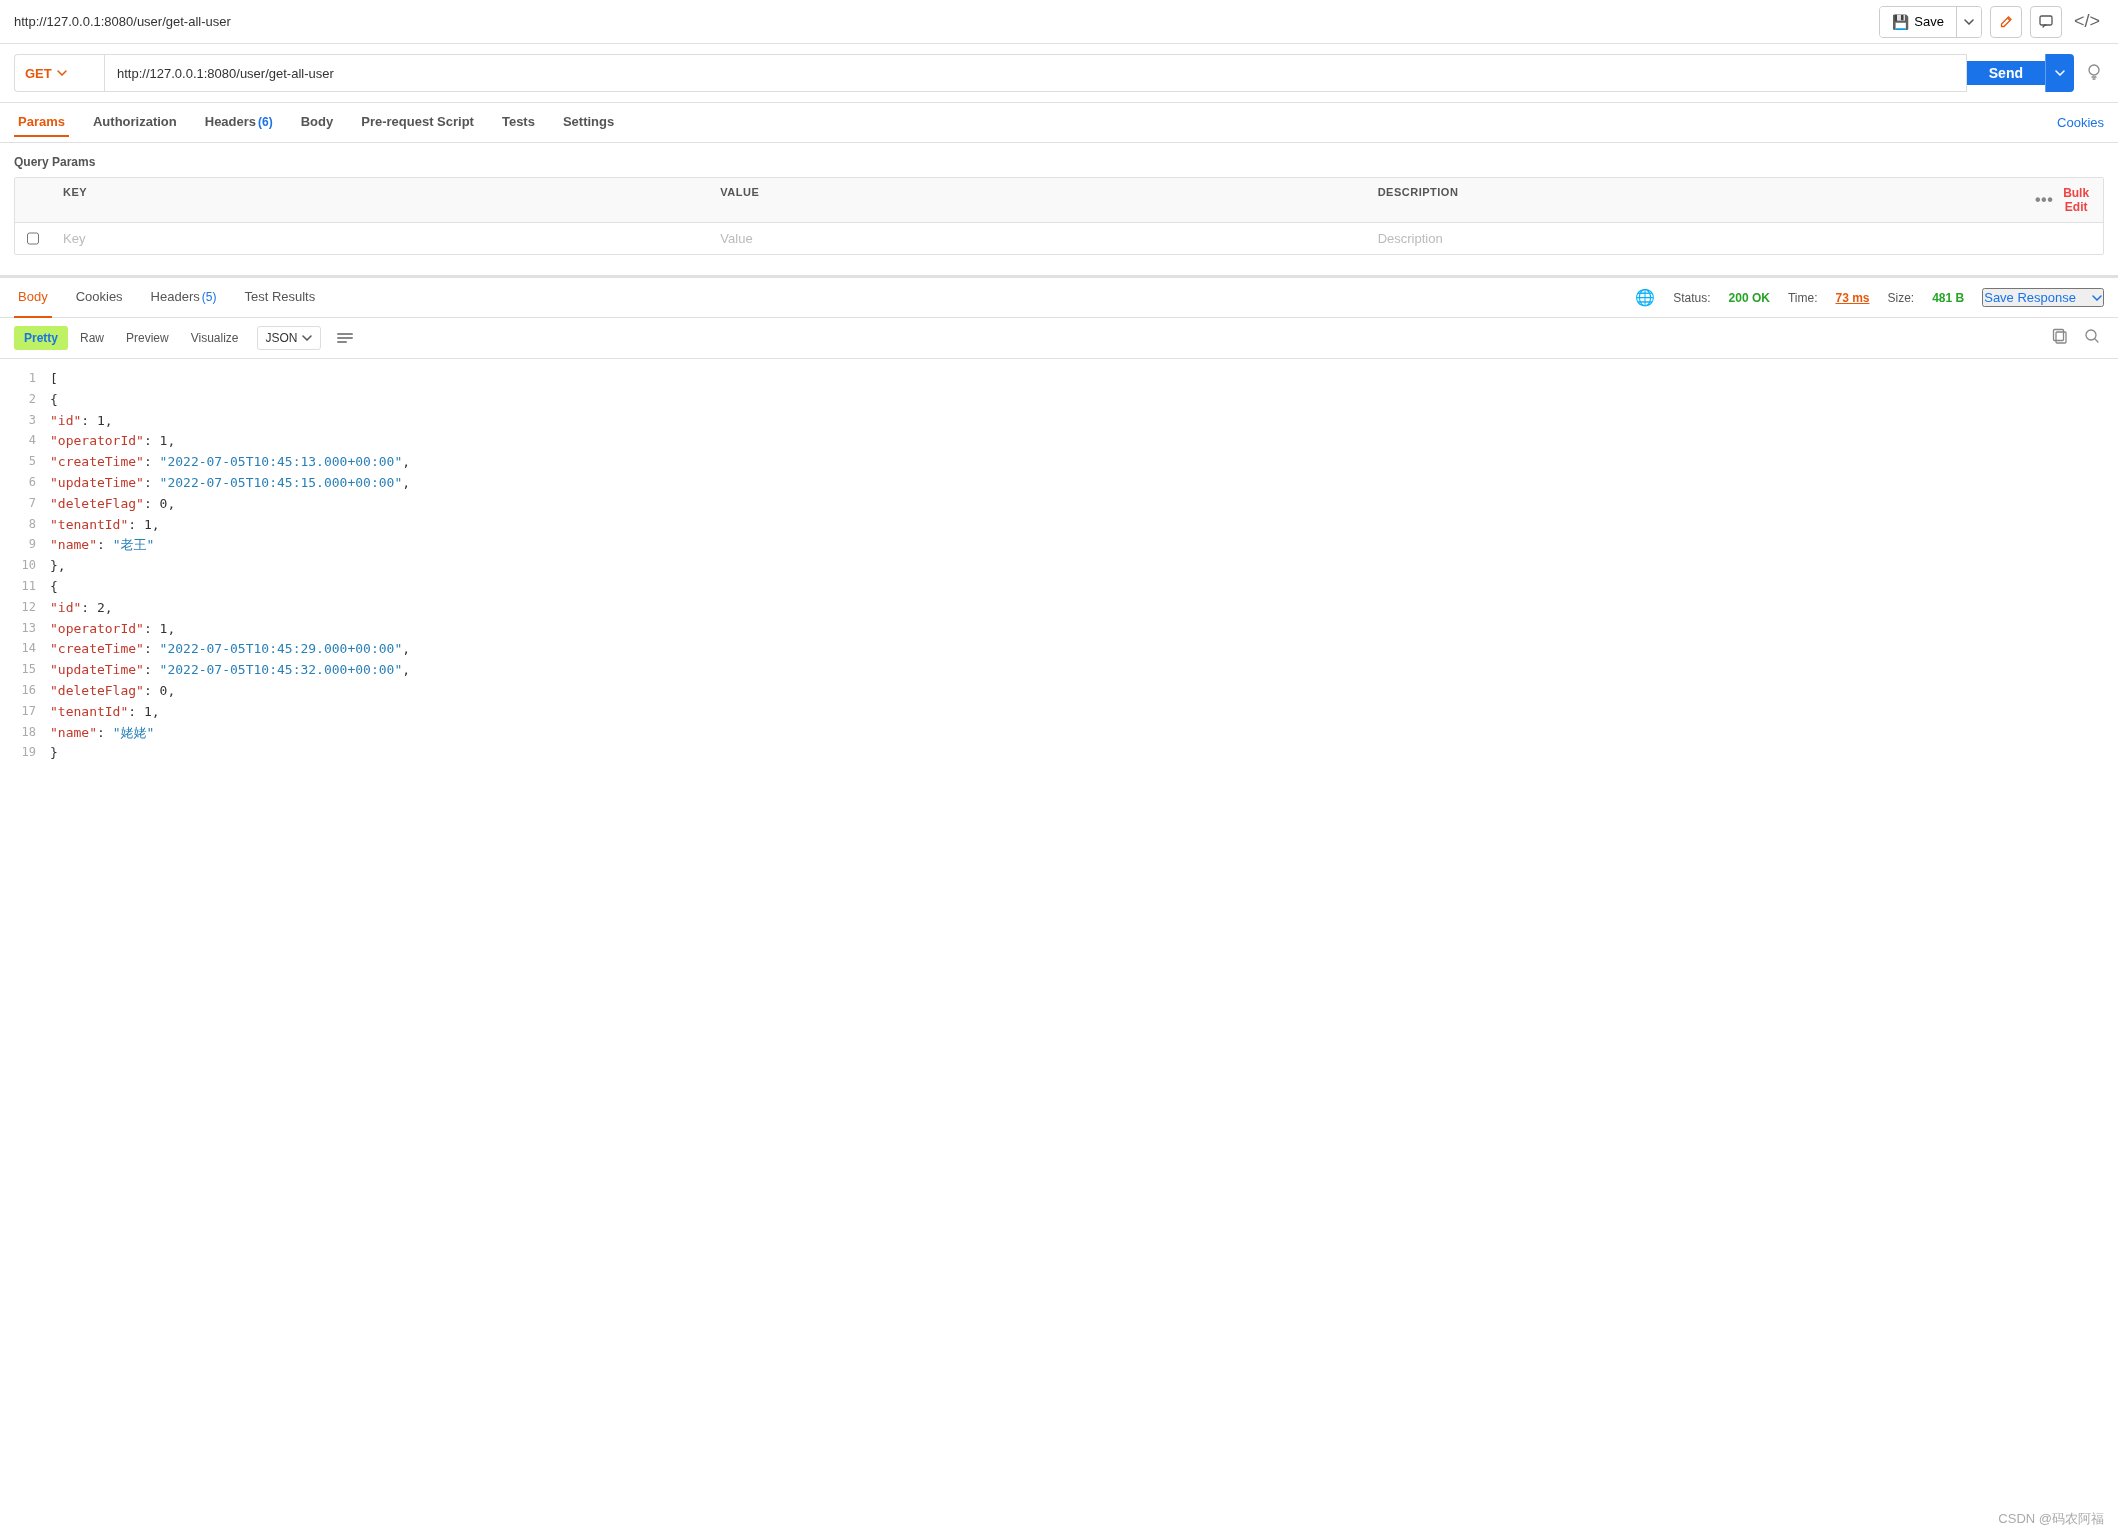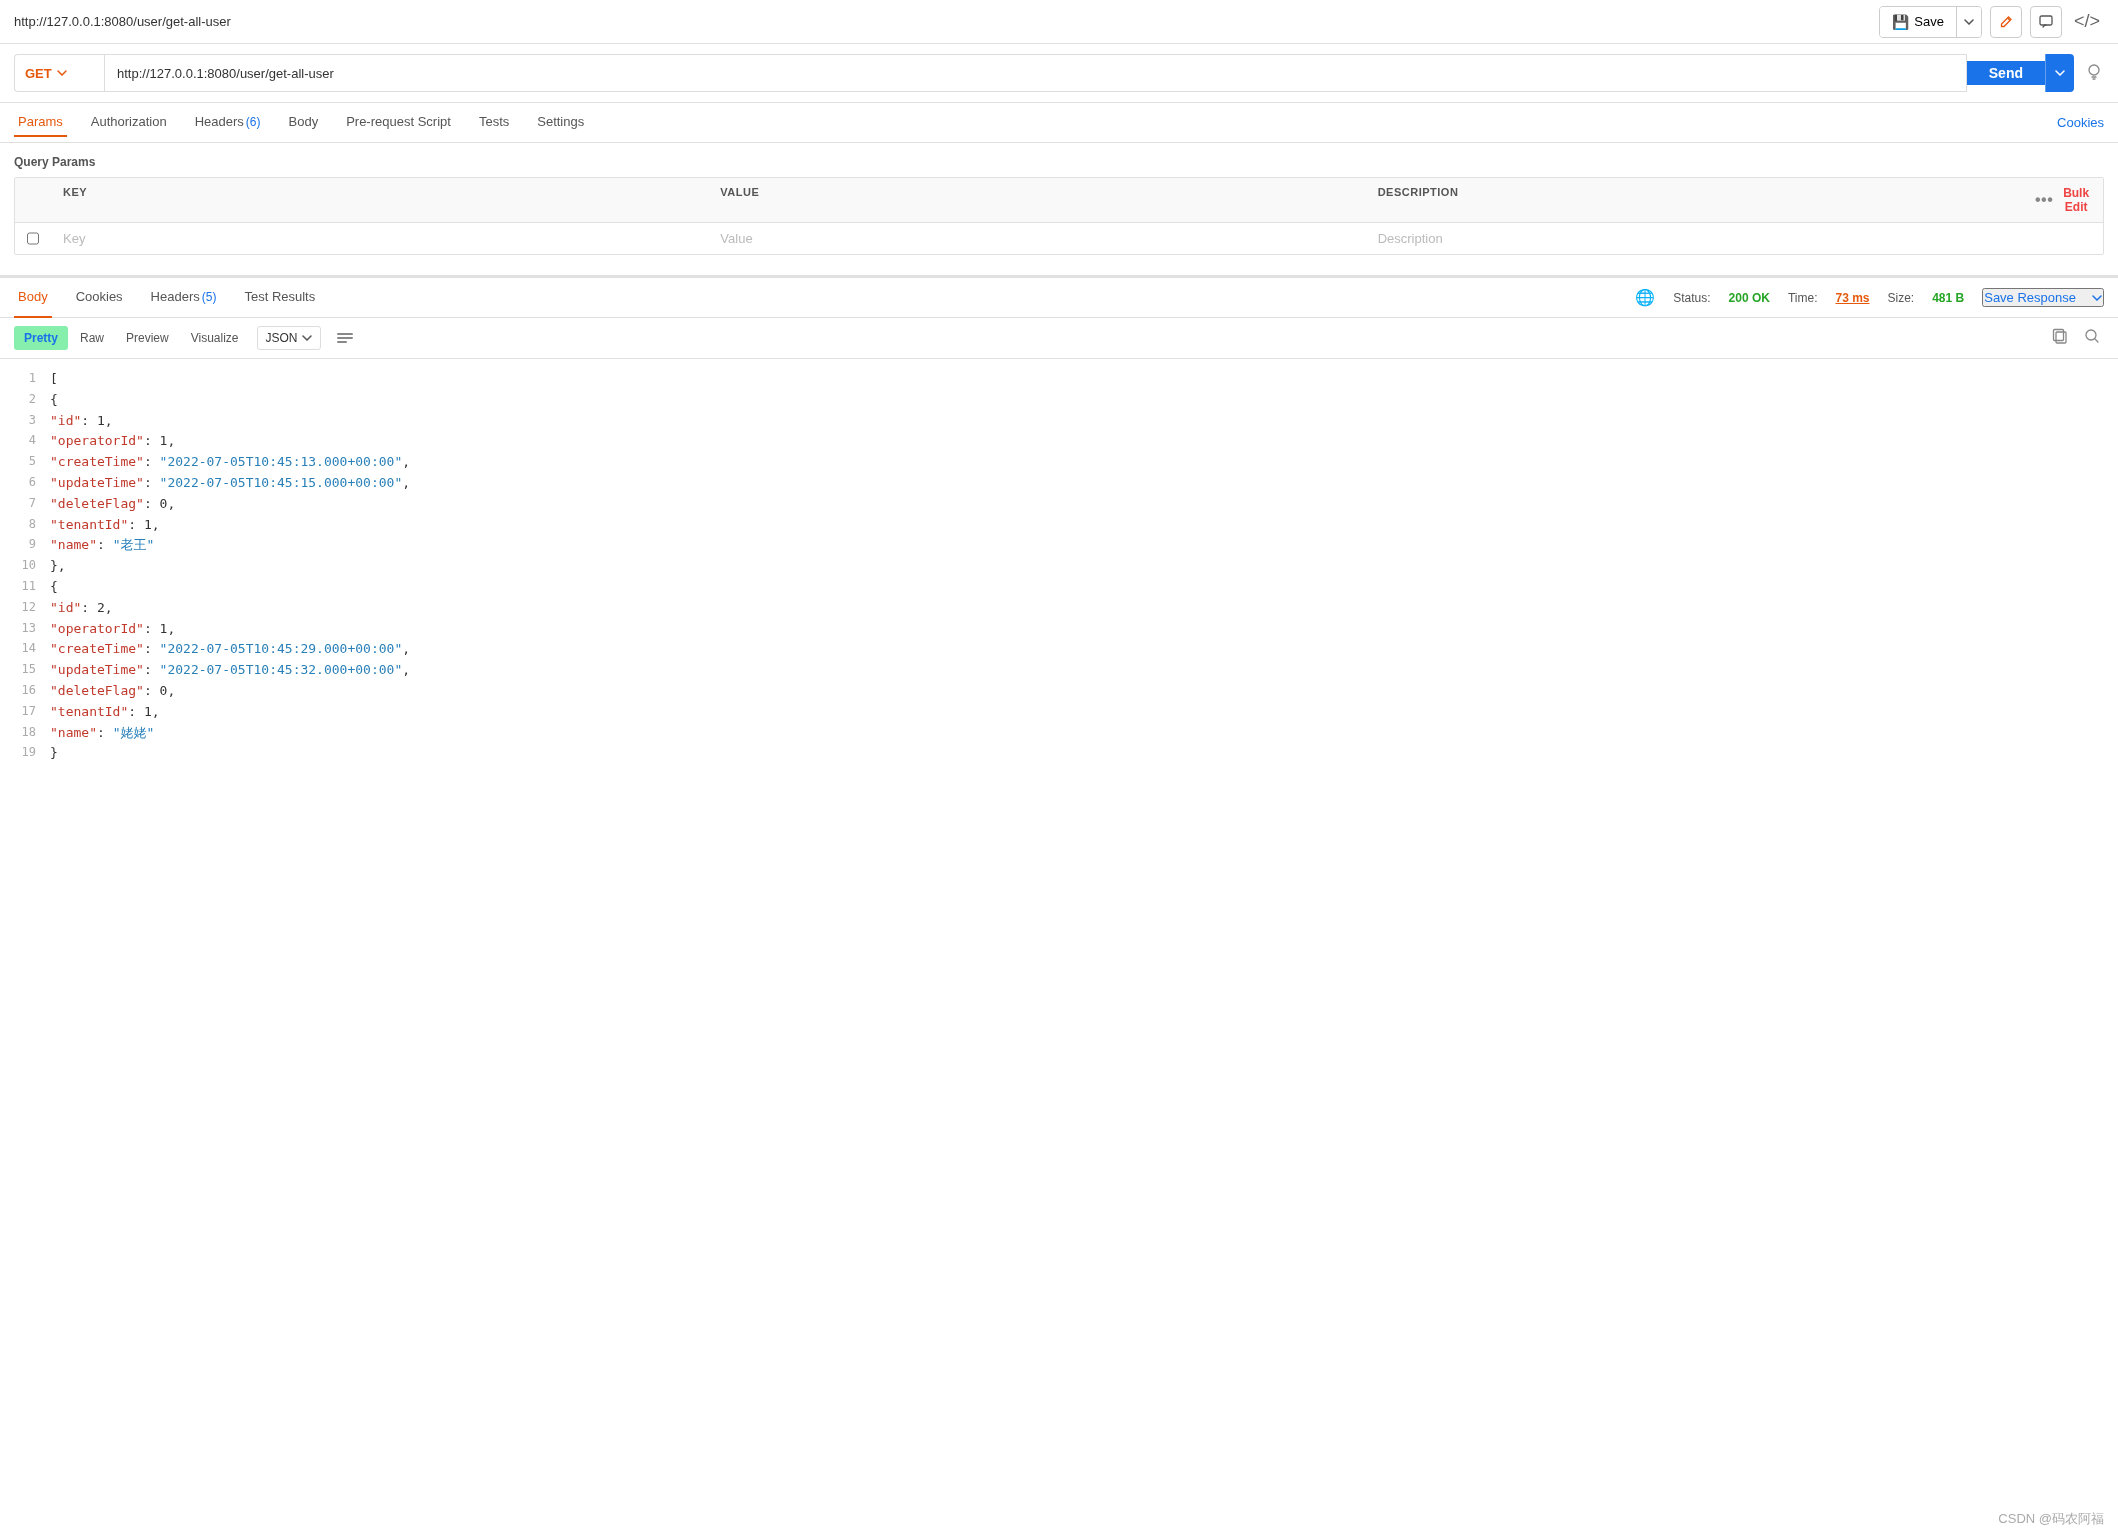--- a/index.html
+++ b/index.html
@@ -31,21 +31,21 @@
     }
     .send-btn-group { display: flex; align-items: center; height: 38px; border-radius: 0 4px 4px 0; overflow: hidden; }
     .send-btn { background: #1a73e8; color: #fff; border: none; height: 24px; padding: 0 22px; font-size: 14px; font-weight: 600; cursor: pointer; }
     .send-chevron { background: #1a73e8; border: none; border-left: 1px solid rgba(255,255,255,0.3); height: 38px; padding: 0 9px; cursor: pointer; color: #fff; display: flex; align-items: center; }
 
     
     .request-tabs {
       display: flex; align-items: center; border-bottom: 1px solid #e0e0e0; padding: 0 14px; background: #fff; height: 40px;
     }
     .tab {
-      padding: 0 4px; height: 28px; display: flex; align-items: center; cursor: pointer; font-size: 13px; color: #555; margin-right: 20px; border-bottom: 2px solid transparent; white-space: nowrap;
+      padding: 0 4px; height: 28px; display: flex; align-items: center; cursor: pointer; font-size: 13px; color: #555; margin-right: 20px; border-bottom: 2px solid transparent; white-space: nowrap; font-weight: bold;
     }
     .tab.active { color: #e6590d; border-bottom: 2px solid #e6590d; }
     .tab-badge-gray { color: #1a73e8; font-size: 12px; margin-left: 2px; }
     .cookies-link { margin-left: auto; color: #1a73e8; cursor: pointer; font-size: 13px; font-weight: 500; }
 
     
     .query-params-section { padding: 12px 14px 0; }
     .section-label { font-size: 12px; font-weight: 600; color: #555; margin-bottom: 8px; }
 
     
@@ -82,21 +82,21 @@
     .time-value { color: #e6590d; font-weight: 600; text-decoration: underline; }
     .size-label { color: #555; }
     .size-value { color: #27a527; font-weight: 600; }
     .save-response-btn { color: #1a73e8; font-size: 13px; font-weight: 500; cursor: pointer; display: flex; align-items: center; gap: 16px; }
 
     
     .format-bar {
       display: flex; align-items: center; padding: 8px 14px; border-bottom: 1px solid #e0e0e0; gap: 4px; background: #fff;
     }
     .format-tab { padding: 5px 10px; border-radius: 3px; cursor: pointer; font-size: 12px; color: #555; }
-    .format-tab.active { background: #86efac; color: #1a73e8; font-weight: 600; }
+    .format-tab.active { background: #bef264; color: #1a73e8; font-weight: 600; }
     .json-select { display: flex; align-items: center; border: 1px solid #ddd; border-radius: 3px; padding: 4px 8px; font-size: 12px; cursor: pointer; gap: 4px; color: #333; background: #fff; margin-left: 4px; }
     .format-bar-actions { margin-left: auto; display: flex; gap: 8px; }
     .format-action-btn { background: none; border: none; cursor: pointer; color: #888; font-size: 16px; padding: 2px 4px; }
     .wrap-icon { display: flex; flex-direction: column; gap: 2px; cursor: pointer; padding: 4px; }
     .wrap-line { width: 16px; height: 2px; background: #888; border-radius: 1px; }
     .wrap-line-short { width: 10px; height: 2px; background: #888; border-radius: 1px; }
 
     
     .json-content { flex: 1; padding: 10px 0; overflow-y: auto; background: #fff; font-family: 'Consolas', 'Monaco', monospace; font-size: 13px; line-height: 1.6; position: relative; }
     .json-line { display: flex; align-items: flex-start; padding: 0 14px; }

